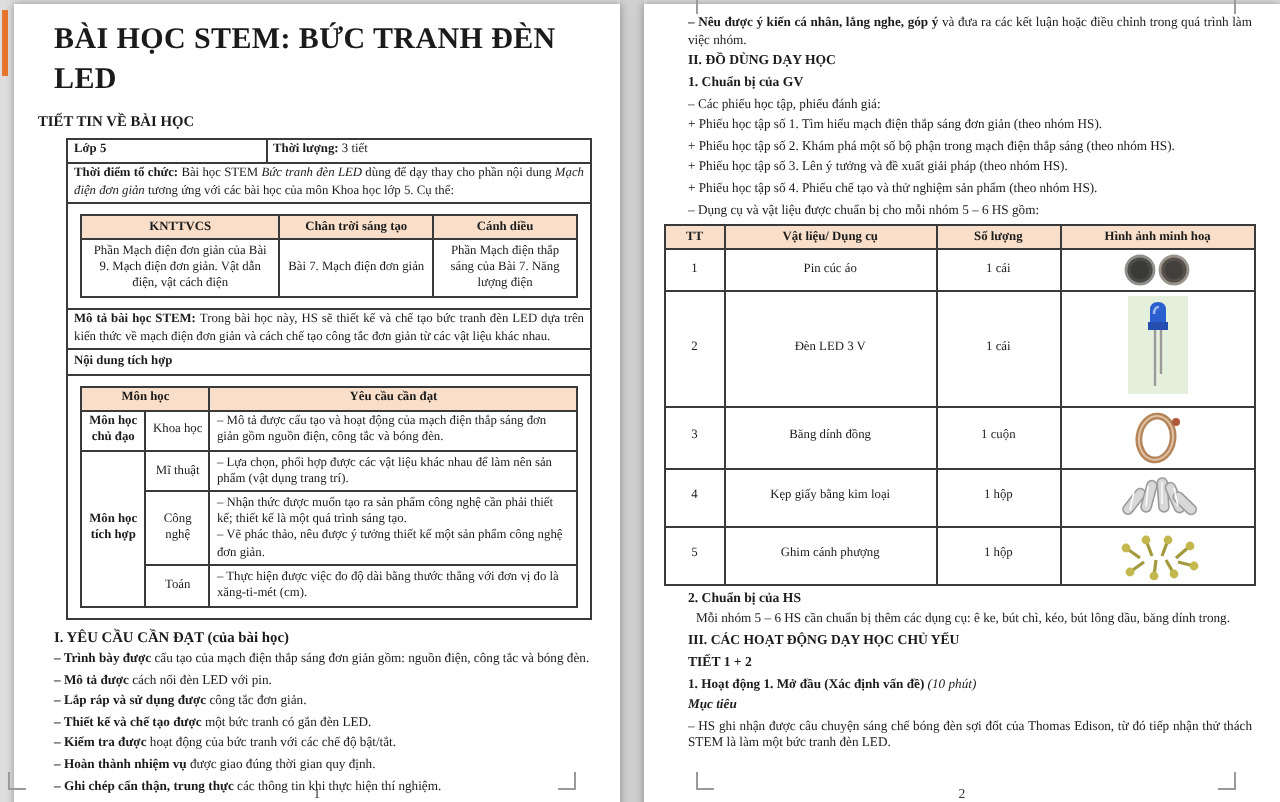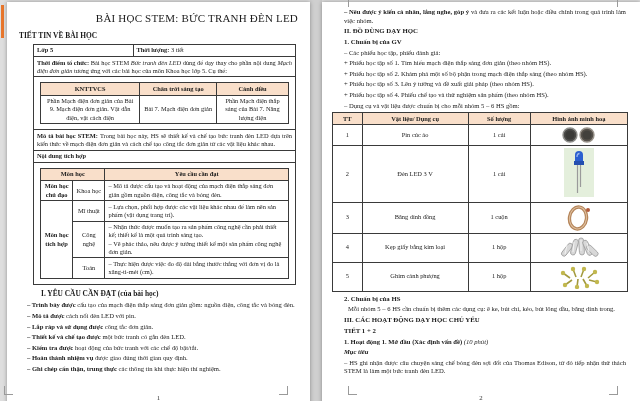--- a/index.html
+++ b/index.html
@@ -14,23 +14,23 @@
     box-shadow:0 0 4px rgba(0,0,0,.35);
   }
   #page1{left:7px;width:303px;}
   #page2{left:322px;width:318px;}
   .gap-strip{position:absolute;left:310px;top:0;width:12px;height:401px;background:#cfcfcf;}
   .orange-strip{position:absolute;left:1px;top:5px;width:3px;height:33px;background:#e8762c;}
 
   .content{position:relative;padding:7px 12px 0 20px;font-size:6.6px;line-height:1.3;text-align:justify;}
   #page2 .content{padding:6px 14px 0 22px;}
 
-  .doc-title{font-size:11px;font-weight:normal;text-align:right;margin:2px 0 6px 0;letter-spacing:.2px;}
+  .doc-title{font-size:15px;font-weight:bold;text-align:left;margin:2px 0 6px 0;letter-spacing:.2px;}
   .h1{font-size:7.4px;font-weight:bold;text-align:left;margin:3px 0 3px -8px;}
-  .h1.flush{margin-left:14px;}
+  .h1.flush{margin-left:0;}
   .h2{font-size:6.8px;font-weight:bold;text-align:left;margin:2px 0;}
   p{margin:0 0 2.5px 0;}
   .tight p{margin:0 0 2px 0;}
   i{font-style:italic;}
   b{font-weight:bold;}
 
   table{border-collapse:collapse;width:100%;}
   td,th{border:1px solid #3a3a3a;padding:1.5px 3px;vertical-align:middle;font-size:6.4px;line-height:1.28;}
   th{background:#f9dfca;font-weight:bold;text-align:center;}
   .outer-table{margin:3px 0 4px 6px;width:calc(100% - 8px);}

